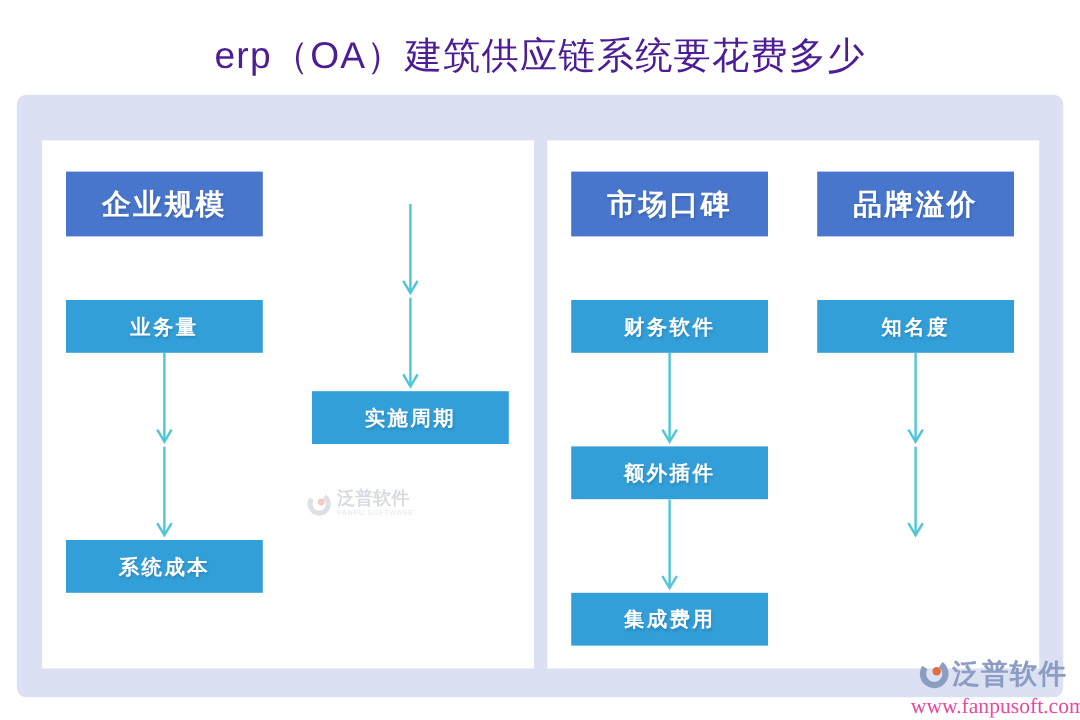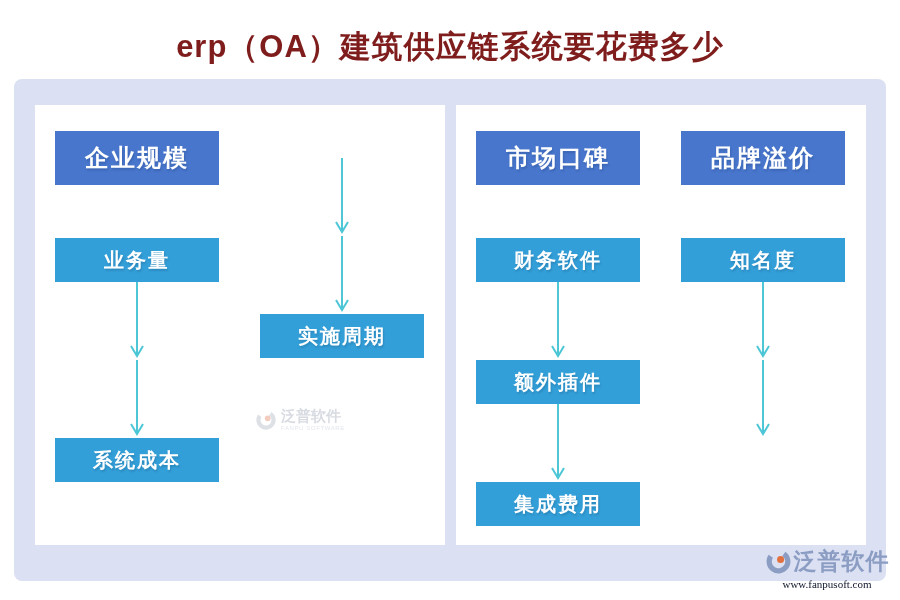--- a/index.html
+++ b/index.html
@@ -5,64 +5,64 @@
   html,body{margin:0;padding:0;}
   body{
     width:900px;height:600px;background:#ffffff;
     font-family:"Liberation Sans","DejaVu Sans",sans-serif;
     -webkit-font-smoothing:antialiased;
   }
   .page{position:relative;width:900px;height:600px;overflow:hidden;background:#ffffff;}
 
   .title{
     position:absolute;top:26px;left:0;width:100%;margin:0;
-    text-align:center;font-size:31px;font-weight:bold;color:#7f1d1d;
+    text-align:center;font-size:31px;font-weight:normal;color:#4c1d95;
     letter-spacing:1px;
   }
 
   .board{
     position:absolute;left:14px;top:79px;width:872px;height:502px;
     background:#DBE1F3;border-radius:8px;
     display:flex;justify-content:center;align-items:flex-start;gap:11px;
-    padding-top:26px;box-sizing:border-box;
+    padding-top:38px;box-sizing:border-box;
   }
   .panel{width:410px;height:440px;background:#ffffff;display:flex;}
   .column{flex:1;display:flex;flex-direction:column;align-items:center;}
 
   .header-box{
     margin-top:26px;width:164px;height:54px;background:#4876CC;
     color:#ffffff;font-size:24px;font-weight:bold;letter-spacing:2px;
     display:flex;align-items:center;justify-content:center;
     text-shadow:1px 2px 2px rgba(30,60,120,0.28);
   }
   .spacer{height:53px;flex:none;}
   .item-box{
     width:164px;height:44px;background:#339FD8;
-    color:#ffffff;font-size:20px;font-weight:bold;letter-spacing:2px;
+    color:#ffffff;font-size:17px;font-weight:bold;letter-spacing:2px;
     display:flex;align-items:center;justify-content:center;
     text-shadow:1px 2px 2px rgba(20,70,110,0.25);
   }
   .arrow{height:78px;width:16px;flex:none;display:block;}
 
   .watermark{
     position:absolute;left:241px;top:330px;
     display:flex;align-items:center;gap:4px;opacity:0.55;
   }
   .wm-text{display:flex;flex-direction:column;line-height:1.05;}
   .wm-name{font-size:15px;font-weight:bold;color:#B9BEC9;font-family:"Liberation Serif","DejaVu Serif",serif;}
   .wm-sub{font-size:6px;color:#C9D0DB;letter-spacing:0.6px;}
 
   .footer-logo{position:absolute;right:5px;top:546px;width:136px;}
   .footer-row{display:flex;align-items:center;justify-content:center;gap:2px;}
   .footer-name{
     font-size:23px;font-weight:bold;color:#8C9DC3;letter-spacing:1px;
     font-family:"Liberation Serif","DejaVu Serif",serif;
   }
   .footer-url{
-    text-align:center;font-size:11px;color:#0f172a;margin-top:1px;
+    text-align:left;font-size:18px;color:#ec4899;margin-top:1px;
     font-family:"Liberation Serif","DejaVu Serif",serif;
   }
 </style>
 </head>
 <body>
 
 <div class="page">
 
   <h1 class="title">erp（OA）建筑供应链系统要花费多少</h1>
 

